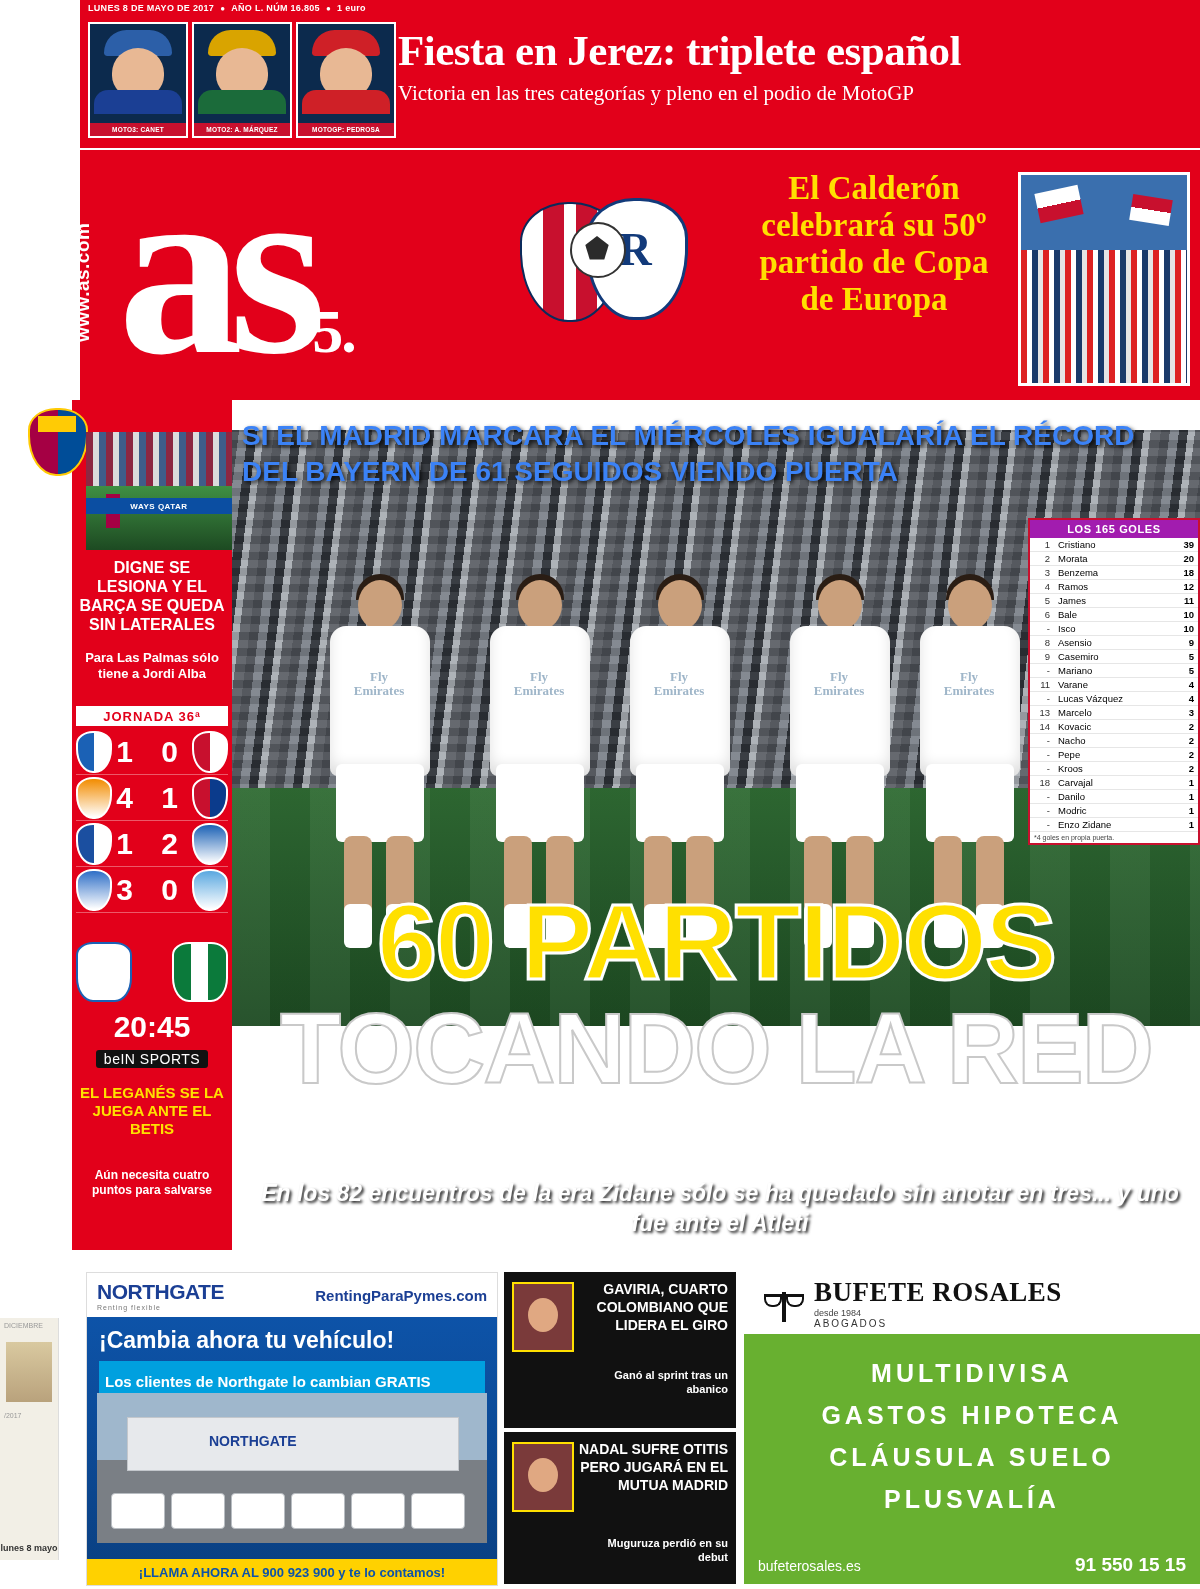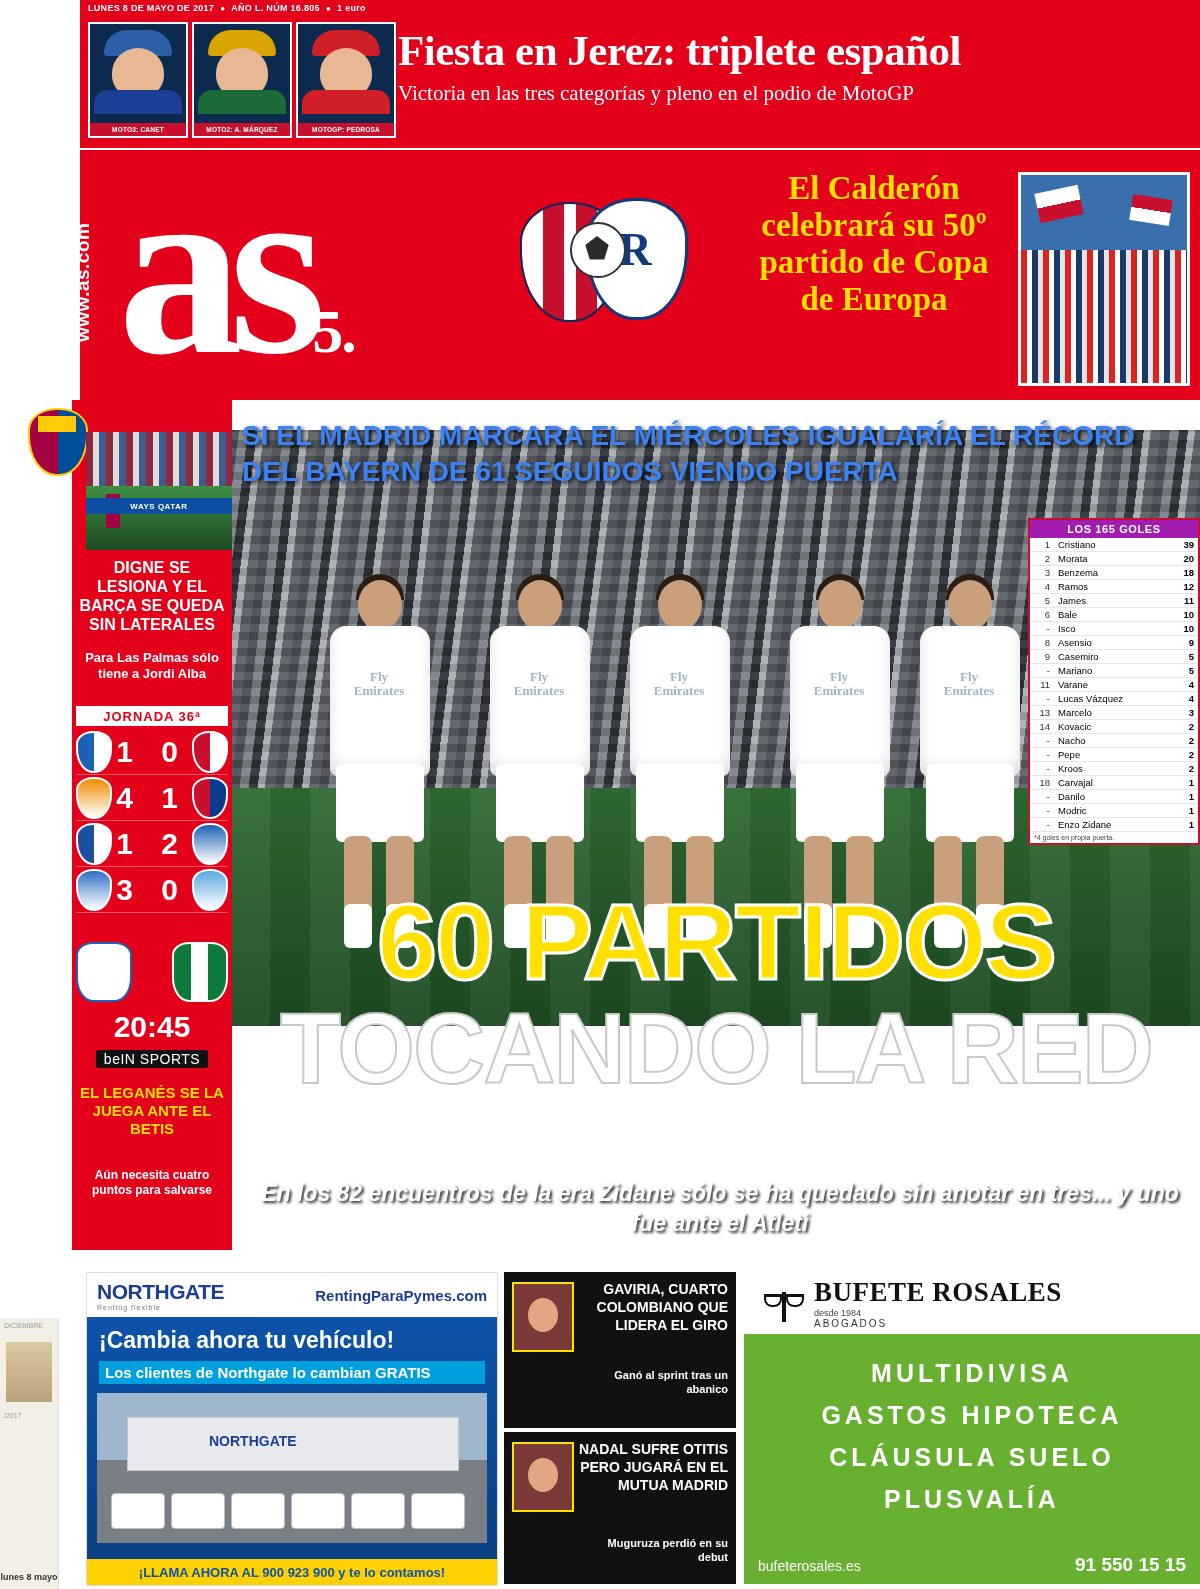--- a/index.html
+++ b/index.html
@@ -119,21 +119,21 @@
   .lcfoot2{position:absolute;left:76px;top:1168px;width:152px;text-align:center;color:#fff;font-weight:bold;font-size:12px;line-height:15px;}
 
   
   .adn{position:absolute;left:86px;top:1272px;width:410px;height:312px;background:#fff;border:1px solid #ddd;overflow:hidden;}
   .adn .top{position:absolute;left:0;top:0;width:100%;height:44px;background:#fff;display:flex;align-items:center;justify-content:space-between;padding:0 10px;box-sizing:border-box;}
   .adn .ng{font-size:21px;font-weight:bold;color:#1b3f94;letter-spacing:-.5px;}
   .adn .ngsub{font-size:7px;color:#777;font-weight:normal;letter-spacing:1px;}
   .adn .url{font-size:15px;font-weight:bold;color:#1b3f94;}
   .adn .blue{position:absolute;left:0;top:44px;width:100%;height:268px;background:linear-gradient(180deg,#0d53a8,#0a3f80);}
   .adn .c1{position:absolute;left:12px;top:54px;width:386px;color:#fff;font-size:23px;font-weight:bold;}
-  .adn .c2{position:absolute;left:12px;top:88px;width:386px;color:#fff;font-size:15px;font-weight:bold;background:#00a0df;padding:3px 6px;box-sizing:border-box;}
+  .adn .c2{position:absolute;left:12px;top:88px;width:386px;color:#fff;font-size:15px;font-weight:bold;background:#00a0df;padding:12px 6px;box-sizing:border-box;}
   .adn .photo{position:absolute;left:10px;top:120px;width:390px;height:150px;background:linear-gradient(180deg,#9fb7cc 0 45%,#7a7f85 45% 100%);overflow:hidden;}
   .adn .bldg{position:absolute;left:30px;top:24px;width:330px;height:52px;background:#e7e9ec;border:1px solid #c3c7cc;}
   .adn .bldgtxt{position:absolute;left:112px;top:40px;color:#1b3f94;font-size:14px;font-weight:bold;}
   .adn .van{position:absolute;bottom:14px;width:52px;height:34px;background:#fff;border:1px solid #b8bdc2;border-radius:4px;}
   .adn .foot{position:absolute;left:0;bottom:0;width:100%;height:26px;background:#ffd100;color:#0d53a8;font-size:13px;font-weight:bold;
      display:flex;align-items:center;justify-content:center;}
 
   .adblack{position:absolute;left:504px;top:1272px;width:232px;height:156px;background:#111;color:#fff;overflow:hidden;}
   .adblack2{position:absolute;left:504px;top:1432px;width:232px;height:152px;background:#111;color:#fff;overflow:hidden;}
   .adthumb{position:absolute;left:8px;top:10px;width:58px;height:66px;border:2px solid #ffe000;overflow:hidden;background:#7a3a3a;}
@@ -149,21 +149,21 @@
   .scale{position:absolute;left:18px;top:10px;width:44px;height:42px;}
   .scale .bar{position:absolute;left:2px;top:12px;width:40px;height:3px;background:#111;}
   .scale .post{position:absolute;left:20px;top:10px;width:4px;height:30px;background:#111;}
   .scale .pan{position:absolute;top:15px;width:14px;height:8px;border:2px solid #111;border-top:none;border-radius:0 0 8px 8px;}
   .adlegal ul{position:absolute;left:0;top:74px;width:100%;margin:0;padding:0;list-style:none;text-align:center;}
   .adlegal li{font-size:25px;font-weight:bold;letter-spacing:4px;margin:13px 0;}
   .adlegal .web{position:absolute;left:14px;bottom:10px;font-size:14px;}
   .adlegal .tel{position:absolute;right:14px;bottom:8px;font-size:19px;font-weight:bold;}
 
   
-  .edge{position:absolute;left:0;top:1318px;width:58px;height:271px;background:#f2efe6;border-right:1px solid #ddd;}
+  .edge{position:absolute;left:0;top:1318px;width:58px;height:242px;background:#f2efe6;border-right:1px solid #ddd;}
   .edge .t1{position:absolute;left:4px;top:4px;font-size:7px;color:#999;}
   .edge .t2{position:absolute;left:4px;top:94px;font-size:7px;color:#999;}
   .edge .ph{position:absolute;left:6px;top:24px;width:46px;height:60px;background:linear-gradient(180deg,#d9c9a0,#b9a27c);}
   .edge .foot{position:absolute;left:0;bottom:6px;width:100%;text-align:center;font-size:9px;font-weight:bold;color:#333;line-height:11px;}
 </style>
 </head>
 <body>
 
 <div class="page">
 

